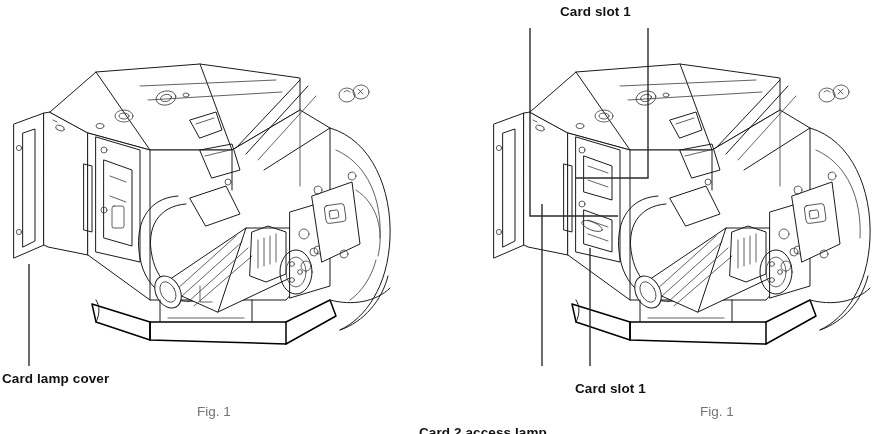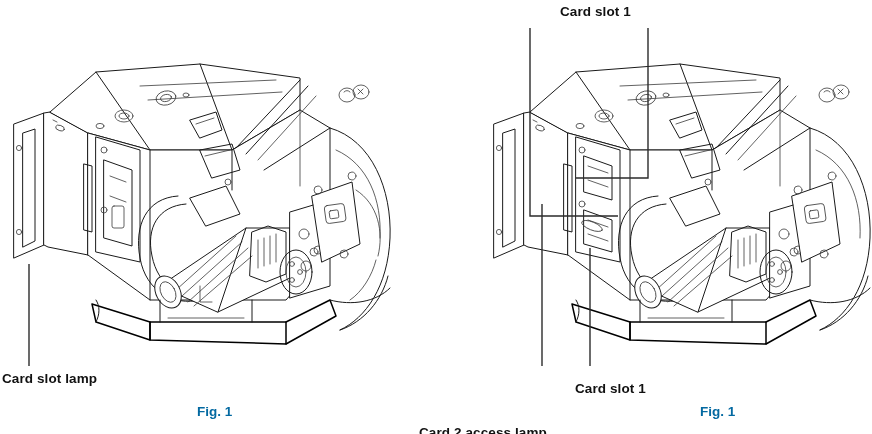--- a/index.html
+++ b/index.html
@@ -14,24 +14,24 @@
     position:absolute;
     font-weight:bold;
     font-size:13.5px;
     line-height:16px;
     white-space:nowrap;
     color:#111;
     letter-spacing:0.1px;
   }
   .caption{
     position:absolute;
-    font-weight:bold;
+    font-weight:normal;
     font-size:13.5px;
     white-space:nowrap;
-    color:#0369a1;
+    color:#737373;
   }
   .fig{position:absolute;top:0;left:0;}
   svg{display:block;}
   .ln{fill:none;stroke:#1a1a1a;stroke-width:1;stroke-linecap:round;stroke-linejoin:round;}
   .ln-t{fill:none;stroke:#3a3a3a;stroke-width:0.8;stroke-linecap:round;stroke-linejoin:round;}
   .ln-b{fill:none;stroke:#000;stroke-width:1.5;stroke-linecap:round;stroke-linejoin:round;}
   .leader{fill:none;stroke:#2b2b2b;stroke-width:1.4;stroke-linecap:butt;}
   .wh{fill:#ffffff;}
 </style>
 </head>
@@ -162,21 +162,21 @@
       <path class="ln" d="M330,300 C352,306 376,302 390,288"></path>
     </g>
 
     <g>
       <path class="leader" d="M29,264 L29,366"></path>
     </g>
 
   </svg>
   </div>
 
-  <div class="label" style="left:2px;top:371px;">Card slot lamp</div>
+  <div class="label" style="left:2px;top:371px;">Card lamp cover</div>
 
   <div class="caption" style="left:197px;top:404px;">Fig. 1</div>
 
   <div class="fig" style="left:432px;top:0px;">
   <svg width="440" height="434" viewBox="0 0 440 434">
 
     <g>
       <path class="ln wh" d="M62,124 L92,113 L92,245 L62,258 Z"></path>
       <path class="ln wh" d="M92,113 L98,112 L136,133 L136,255 L96,247 L92,245 Z"></path>
       <path class="ln" d="M71,133 L83,129 L83,241 L71,247 Z"></path>

